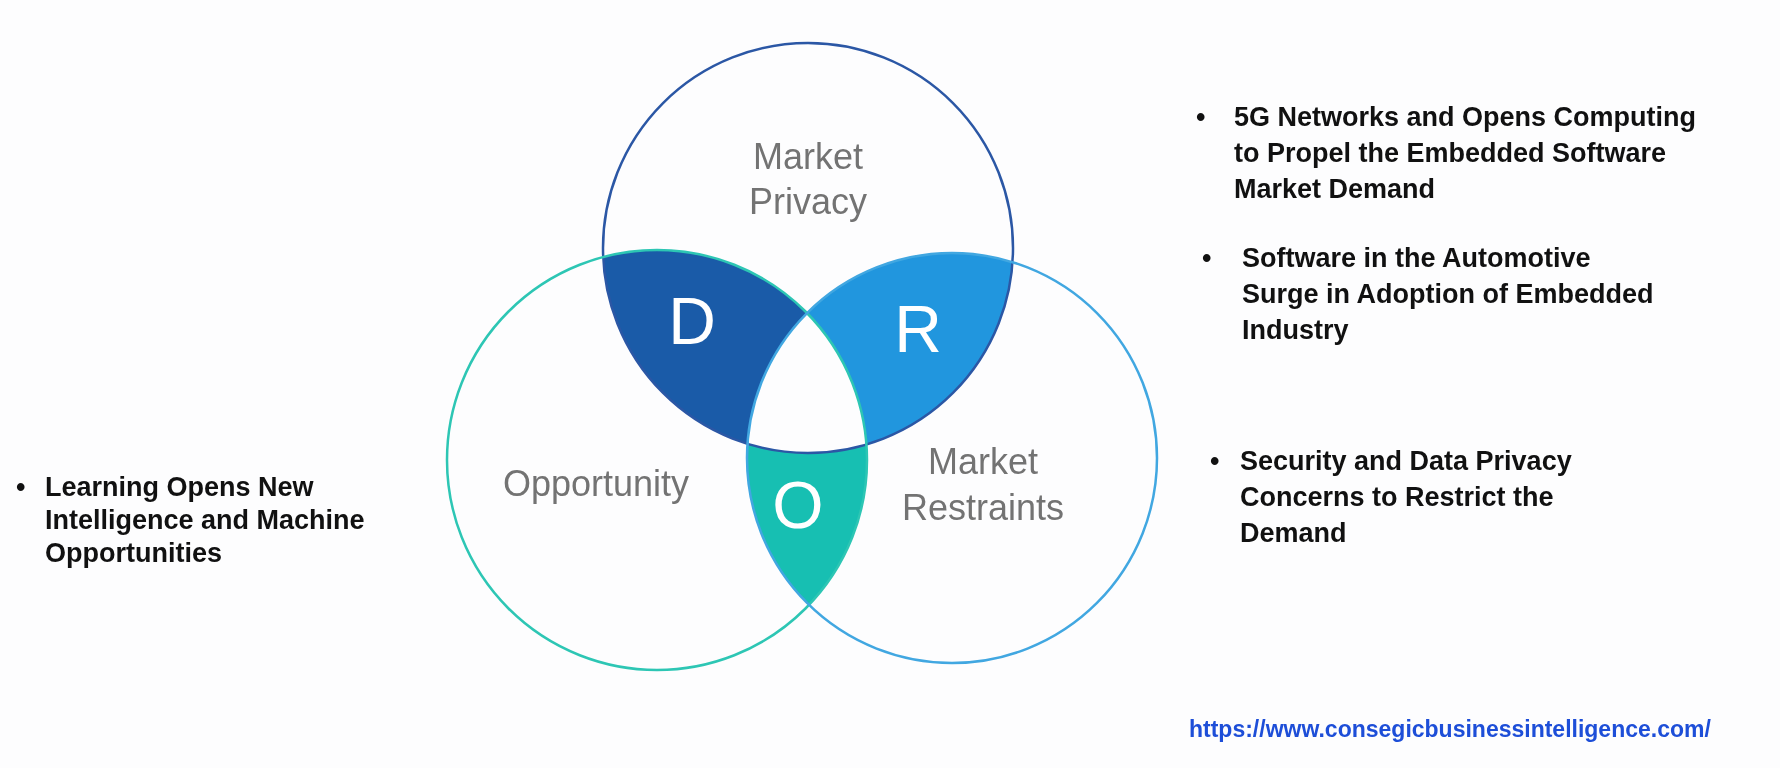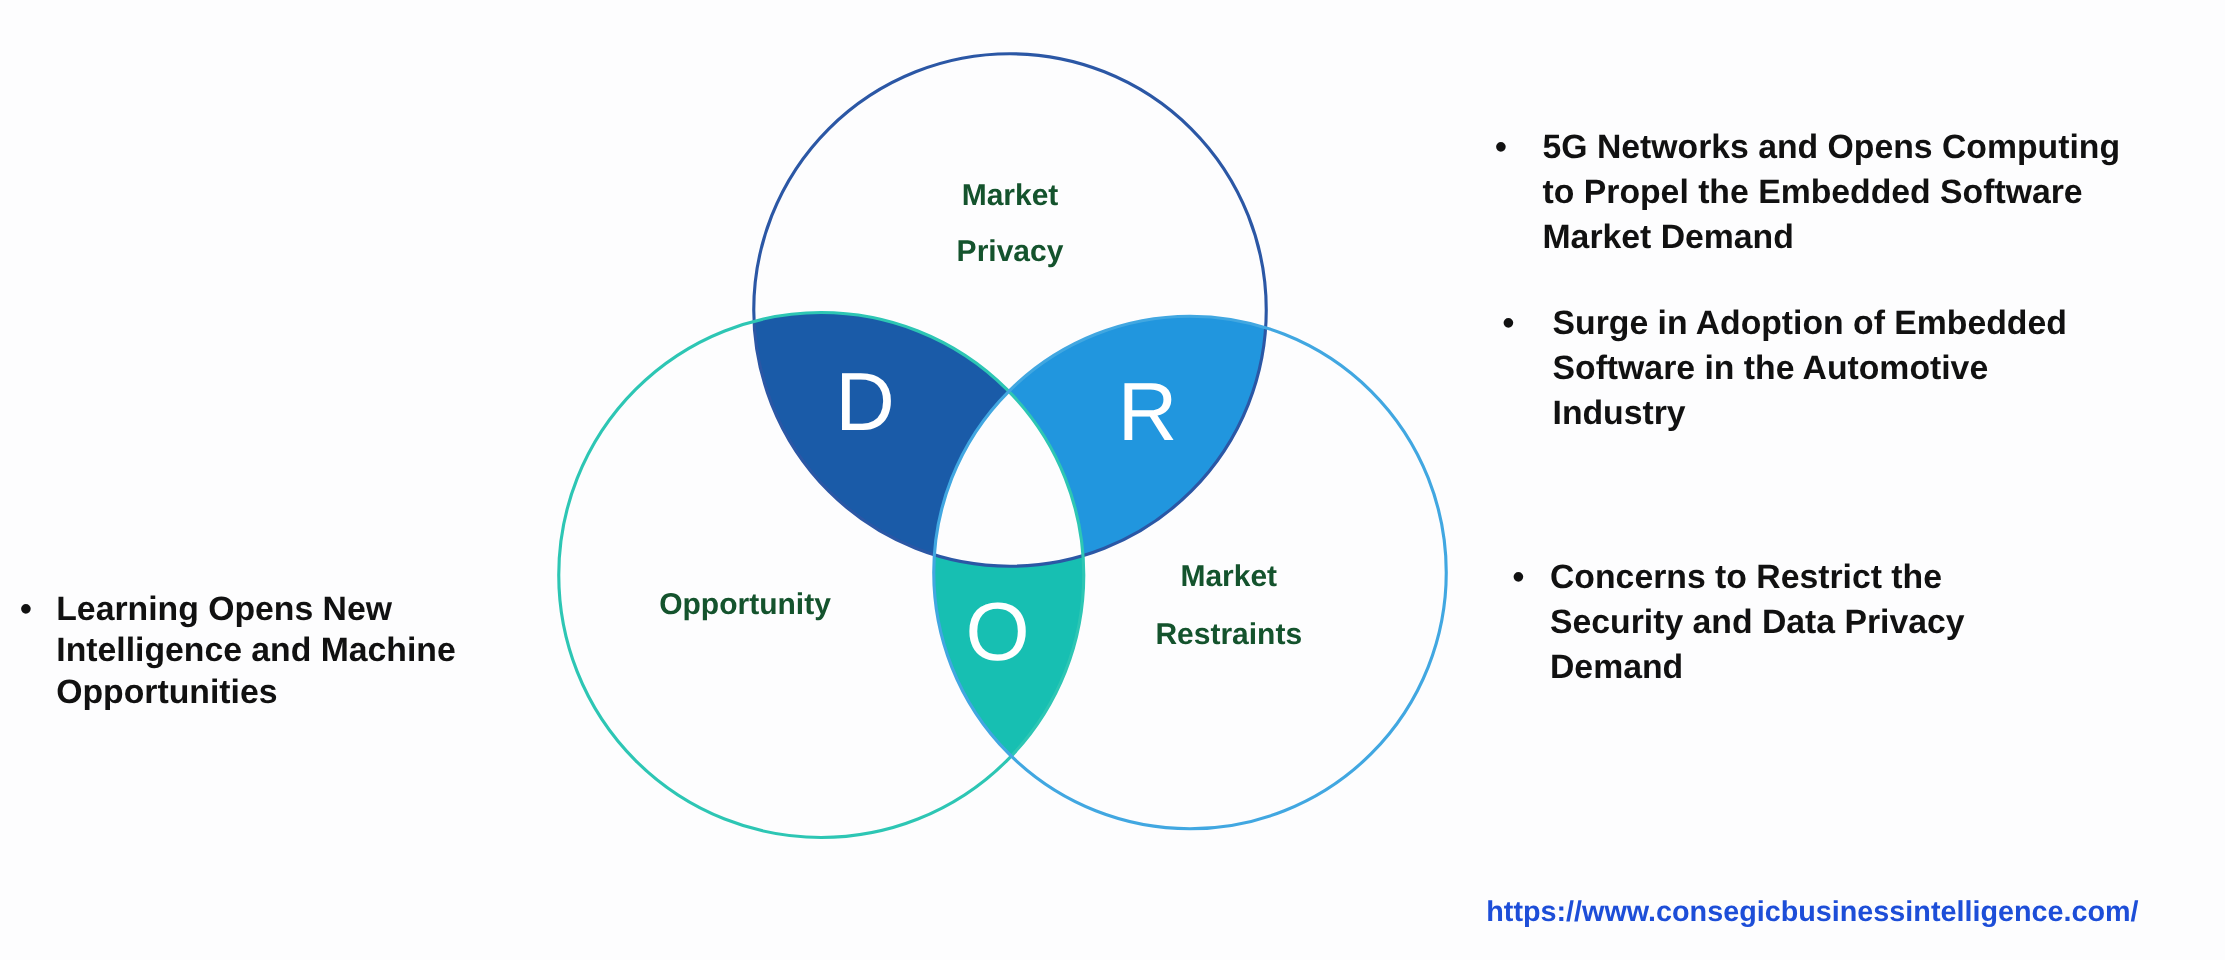--- a/index.html
+++ b/index.html
@@ -13,24 +13,24 @@
   .venn-svg{position:absolute;left:0;top:0;width:1780px;height:768px;}
   .venn-letter{
     font-family:"Liberation Sans", sans-serif;
     font-size:66px;
     font-weight:400;
   }
   .venn-label{
     position:absolute;
     transform:translateX(-50%);
     text-align:center;
-    font-size:24px;
+    font-size:36px;
     line-height:45px;
-    font-weight:700;
-    color:#14532d;
+    font-weight:400;
+    color:#737373;
     white-space:nowrap;
   }
   .label-drivers{left:808px;top:134px;}
   .label-opportunity{left:596px;top:461px;}
   .label-restraints{left:983px;top:439px;line-height:46px;}
   .bullet{
     position:absolute;
     display:flex;
     align-items:flex-start;
     color:#111111;
@@ -129,30 +129,30 @@
     <div class="lines">
       <div>5G Networks and Opens Computing</div>
       <div>to Propel the Embedded Software</div>
       <div>Market Demand</div>
     </div>
   </div>
 
   <div class="bullet bullet-right bullet-r2">
     <span class="marker">•</span>
     <div class="lines">
+      <div>Software in the Automotive</div>
       <div>Surge in Adoption of Embedded</div>
-      <div>Software in the Automotive</div>
       <div>Industry</div>
     </div>
   </div>
 
   <div class="bullet bullet-right bullet-r3">
     <span class="marker">•</span>
     <div class="lines">
+      <div>Security and Data Privacy</div>
       <div>Concerns to Restrict the</div>
-      <div>Security and Data Privacy</div>
       <div>Demand</div>
     </div>
   </div>
 
   <div class="footer-url">https://www.consegicbusinessintelligence.com/</div>
 
 </div>
 
 </body></html>

